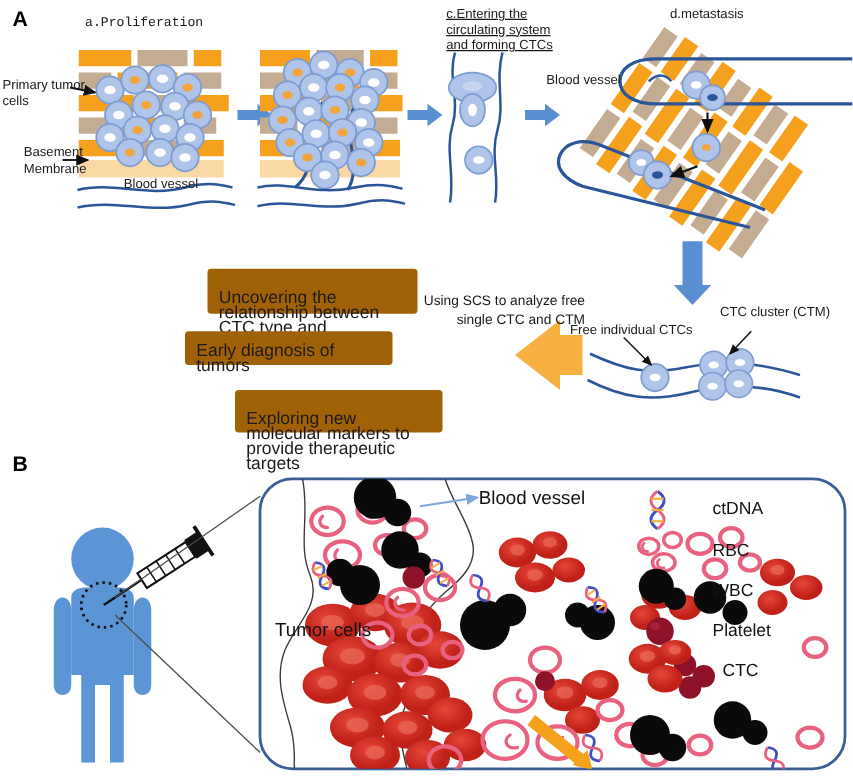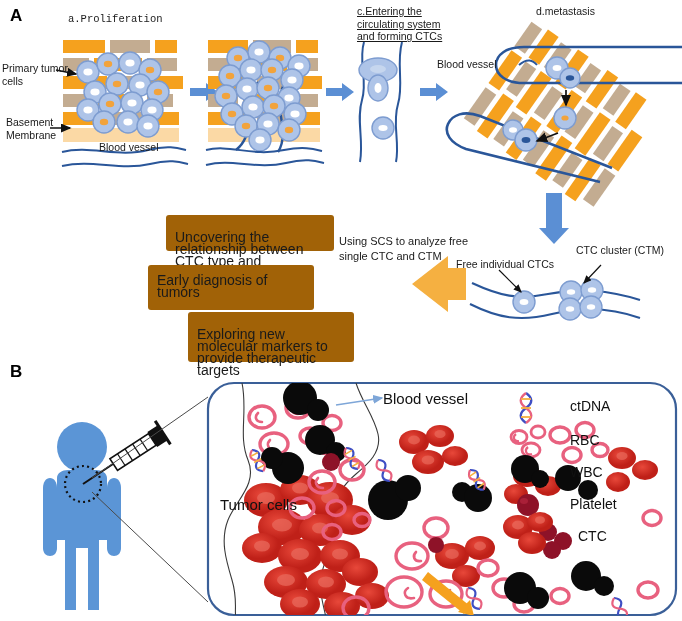--- a/index.html
+++ b/index.html
@@ -9,21 +9,21 @@
     font-family:"Liberation Sans","DejaVu Sans",sans-serif;
     color:#111;
   }
   .fig{position:absolute;left:0;top:0;width:682px;height:621px;}
   .panel-letter{
     position:absolute;font-weight:bold;font-size:17px;color:#000;
     font-family:"Liberation Sans",sans-serif;
   }
   .lbl{position:absolute;font-size:10.5px;line-height:12.5px;color:#1a1a1a;white-space:pre-line;}
   .lbl-b{position:absolute;font-size:15px;line-height:18px;color:#111;white-space:pre-line;}
-  .lbl-mid{position:absolute;font-size:11px;line-height:15px;color:#1a1a1a;white-space:pre-line;}
+  .lbl-mid{position:absolute;font-size:11px;line-height:15px;color:#1a1a1a;white-space:pre-line;text-align:right;}
   .box-blue{
     position:absolute;background:#a16207;border-radius:3px;
     font-size:14px;line-height:12px;color:#1a1a1a;
     padding:16px 9px;box-sizing:border-box;white-space:pre-line;
   }
   .legend-text{position:absolute;font-size:14px;color:#111;}
   svg{display:block;}
   .svgroot{position:absolute;left:0;top:0;pointer-events:none;}
 </style>
 </head>
@@ -529,35 +529,35 @@
   <div class="panel-letter" style="left:10px;top:362px;">B</div>
 
   <div class="lbl" style="left:68px;top:13px;font-family:Liberation Mono, monospace;">a.Proliferation</div>
   <div class="lbl" style="left:357px;top:5px;text-decoration:underline;">c.Entering the
 circulating system
 and forming CTCs</div>
   <div class="lbl" style="left:536px;top:5px;">d.metastasis</div>
 
   <div class="lbl" style="left:2px;top:62px;">Primary tumor
 cells</div>
-  <div class="lbl" style="left:6px;top:116px;">Basement
+  <div class="lbl" style="left:19px;top:116px;">Basement
 Membrane</div>
   <div class="lbl" style="left:99px;top:141px;">Blood vessel</div>
   <div class="lbl" style="left:437px;top:58px;">Blood vessel</div>
 
   <div class="lbl" style="left:456px;top:258px;">Free individual CTCs</div>
   <div class="lbl" style="left:576px;top:244px;">CTC cluster (CTM)</div>
 
   <div class="lbl-mid" style="left:339px;top:234px;">Using SCS to analyze free
 single CTC and CTM</div>
 
   <div class="box-blue" style="left:166px;top:215px;width:168px;height:36px;">Uncovering the relationship between
 CTC type and metastatic potential</div>
-  <div class="box-blue" style="left:148px;top:265px;width:166px;height:45px;padding-top:9px;">Early diagnosis of tumors</div>
-  <div class="box-blue" style="left:188px;top:312px;width:166px;height:50px;">Exploring new molecular markers to
+  <div class="box-blue" style="left:148px;top:265px;width:166px;height:27px;padding-top:9px;">Early diagnosis of tumors</div>
+  <div class="box-blue" style="left:188px;top:312px;width:166px;height:34px;">Exploring new molecular markers to
 provide therapeutic targets</div>
 
   <div class="lbl-b" style="left:383px;top:390px;">Blood vessel</div>
   <div class="lbl-b" style="left:220px;top:496px;">Tumor cells</div>
 
   <div class="legend-text" style="left:570px;top:398px;">ctDNA</div>
   <div class="legend-text" style="left:570px;top:432px;">RBC</div>
   <div class="legend-text" style="left:570px;top:464px;">WBC</div>
   <div class="legend-text" style="left:570px;top:496px;">Platelet</div>
   <div class="legend-text" style="left:578px;top:528px;">CTC</div>

